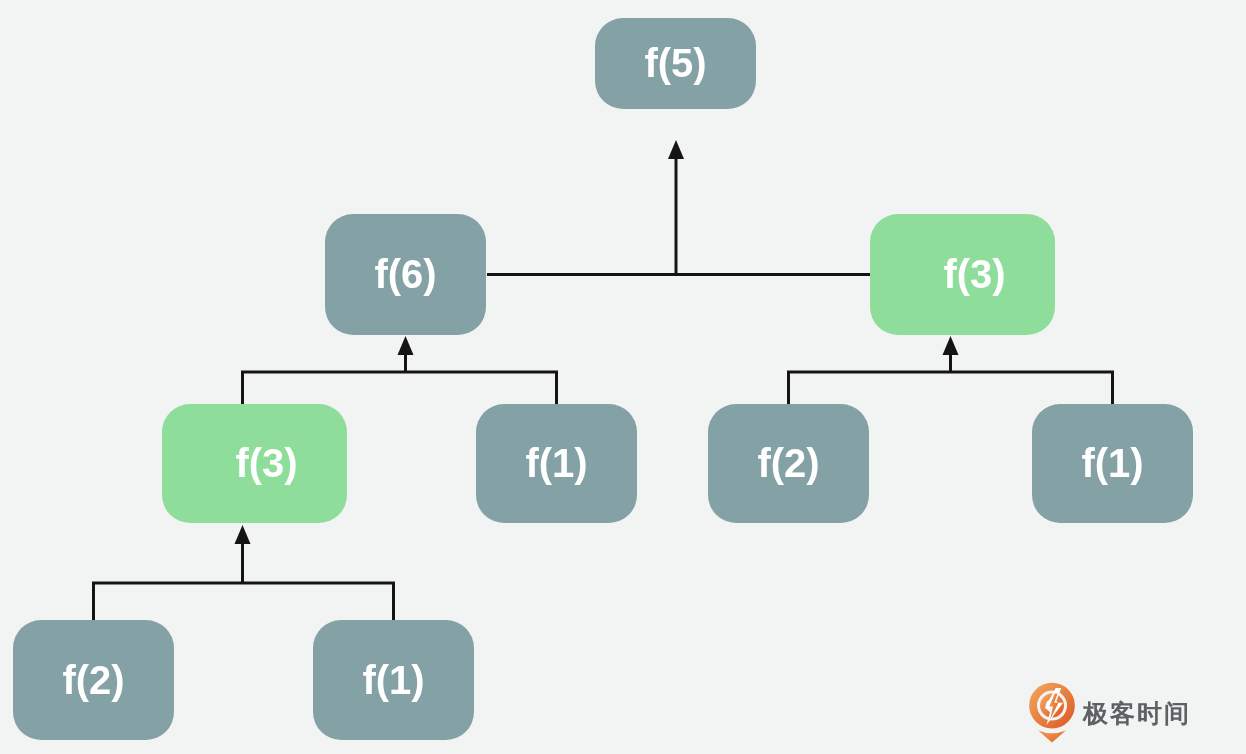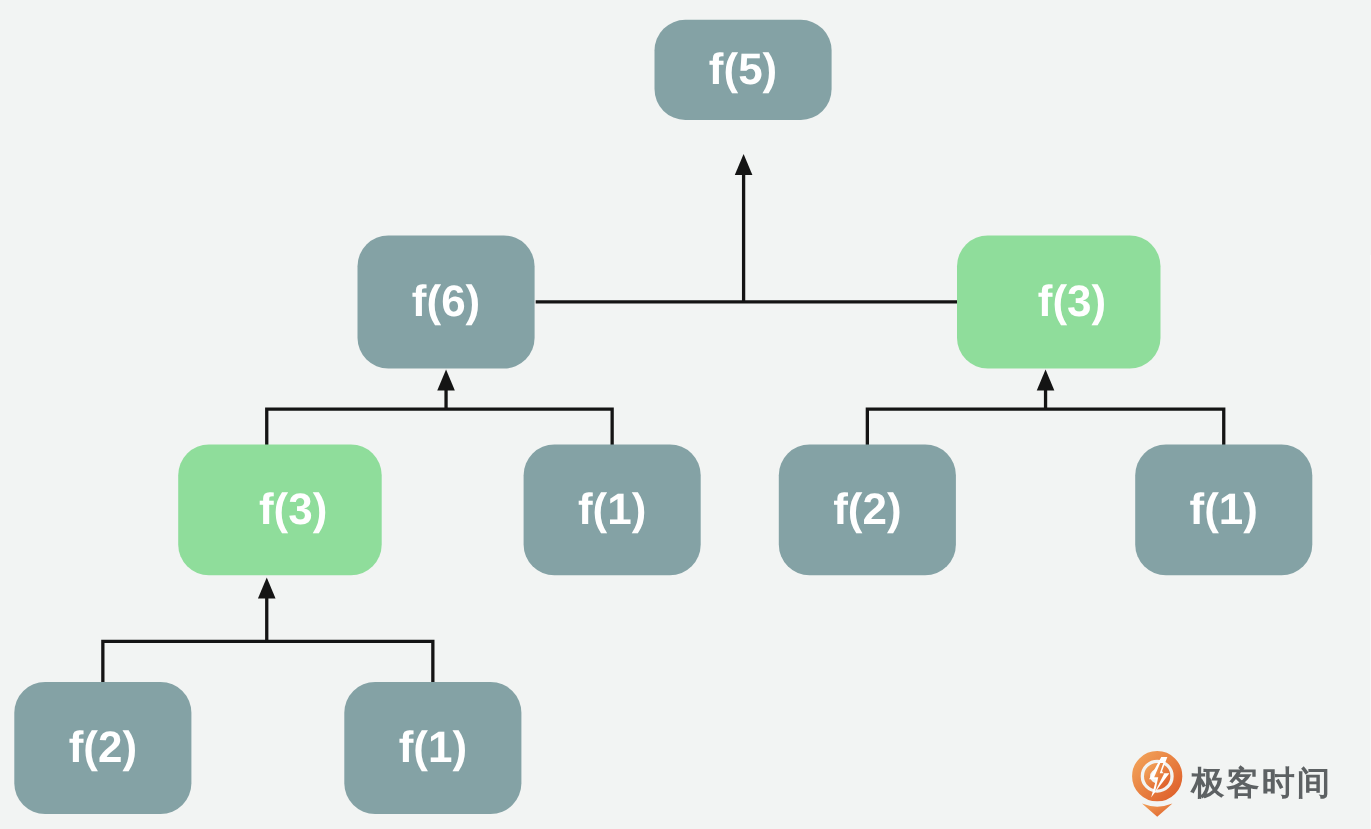--- a/index.html
+++ b/index.html
@@ -41,21 +41,21 @@
 
   .brand {
     position: absolute;
     left: 1028px;
     top: 682px;
     display: flex;
     align-items: center;
     gap: 7px;
   }
   .brand-text {
-    font-size: 30px;
+    font-size: 25px;
     font-weight: 600;
     color: var(--brand-text, #5d6163);
     letter-spacing: 2px;
     line-height: 1;
   }
 </style>
 </head>
 <body>
 
 <div class="stage">

